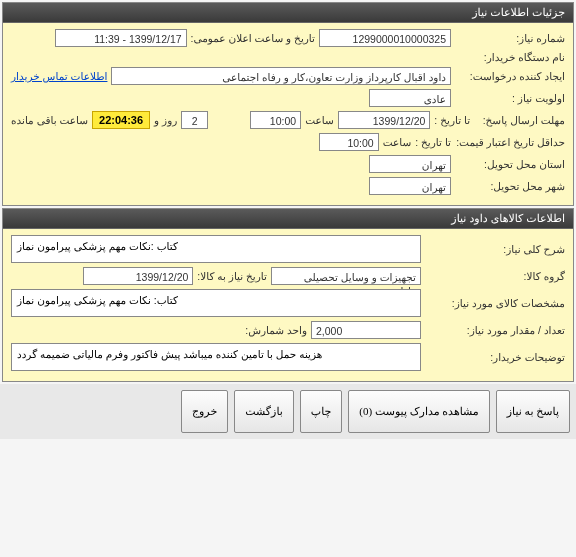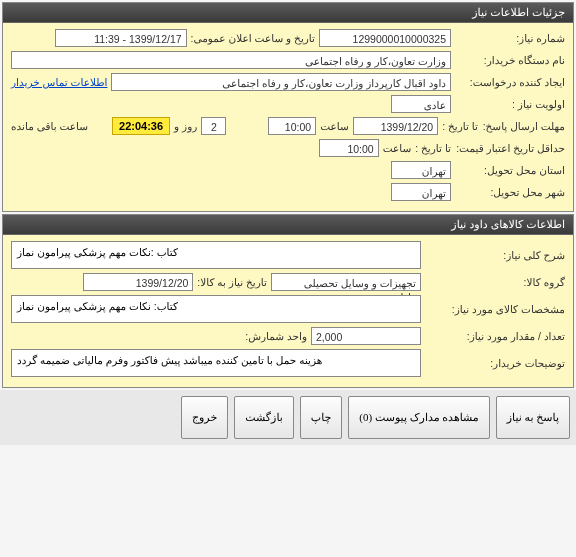--- a/index.html
+++ b/index.html
@@ -63,39 +63,38 @@
   text-align: left;
   line-height: 1.4;
 }
 .countdown {
   background: #ffeb3b;
   border: 1px solid #c9a500;
   padding: 2px 6px;
   font-weight: bold;
   font-size: 11px;
   color: #000;
-  margin-left: 20px;
 }
 .buttons {
   display: flex;
   gap: 6px;
   padding: 6px;
   background: #e8e8e8;
 }
 .btn {
   border: 1px solid #888;
   background: linear-gradient(to bottom, #fdfdfd, #e6e6e6);
   padding: 14px 10px;
   font-size: 11px;
   cursor: pointer;
   border-radius: 2px;
   font-family: Tahoma;
 }
 .w60 { width: 60px; margin-left: 38px; }
-.w80 { width: 60px; padding-left: 32px; }
+.w80 { width: 82px; padding-left: 32px; }
 .w110 { width: 110px; }
 .w130 { width: 132px; }
 .w150 { width: 150px; }
 .lbl-w { width: 110px; display: inline-block; }
 .lbl-w2 { width: 140px; display: inline-block; }
 </style>
 </head>
 <body>
 
 <div class="panel">
@@ -106,21 +105,20 @@
 
     <div class="row">
       <span class="label lbl-w">شماره نیاز:</span>
       <span class="field w130">1299000010000325</span>
       <span class="label">تاریخ و ساعت اعلان عمومی:</span>
       <span class="field w130">1399/12/17 - 11:39</span>
     </div>
 
     <div class="row">
       <span class="label lbl-w">نام دستگاه خریدار:</span>
-      <span class="field field-wide">وزارت تعاون،کار و رفاه اجتماعی</span>
     </div>
 
     <div class="row">
       <span class="label lbl-w">ایجاد کننده درخواست:</span>
       <span class="field field-wide">داود اقبال کارپرداز وزارت تعاون،کار و رفاه اجتماعی</span>
       <a class="label" style="color:#0044cc;text-decoration:underline;cursor:pointer">اطلاعات تماس خریدار</a>
     </div>
 
     <div class="row">
       <span class="label lbl-w">اولویت نیاز :</span>

